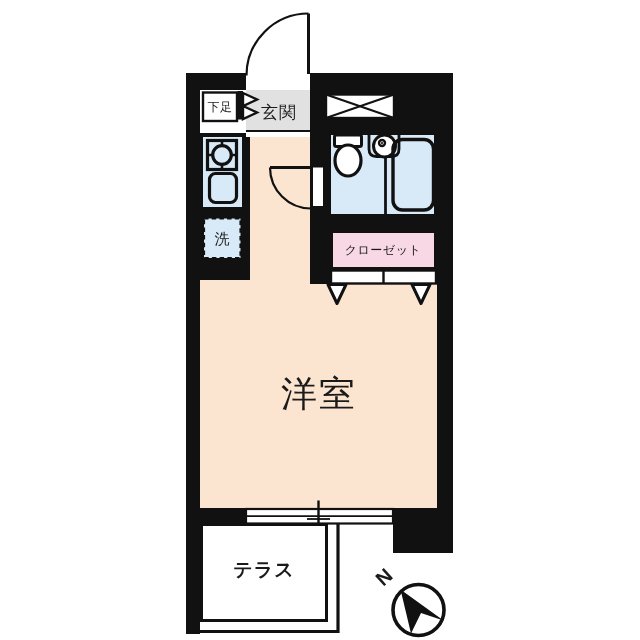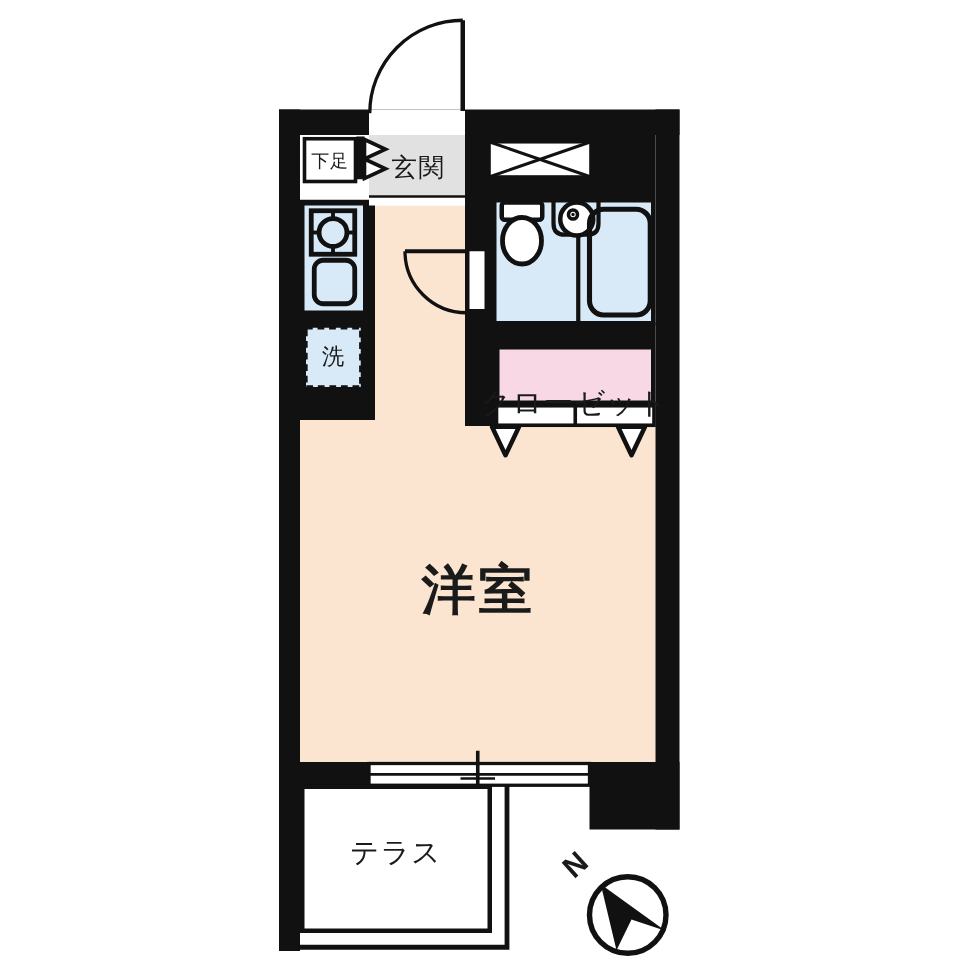--- a/index.html
+++ b/index.html
@@ -4,25 +4,25 @@
 <style>
   html,body{margin:0;padding:0;background:#ffffff;}
   #canvas{position:relative;width:640px;height:640px;background:#ffffff;overflow:hidden;
           font-family:"Liberation Sans","DejaVu Sans",sans-serif;color:#111;border-radius:10px;}
   #plan-svg{position:absolute;left:0;top:0;}
   .lbl{position:absolute;transform:translate(-50%,-50%);white-space:nowrap;color:#1a1a1a;
        font-family:"Liberation Sans","DejaVu Sans",sans-serif;line-height:1;}
   .lbl-shoe{left:220px;top:107px;font-size:12px;font-weight:500;letter-spacing:0.5px;}
   .lbl-genkan{left:279px;top:112px;font-size:17px;font-weight:500;letter-spacing:1px;font-family:Liberation Serif, serif;}
   .lbl-washer{left:222px;top:238px;font-size:15px;font-weight:500;}
-  .lbl-closet{left:383px;top:250px;font-size:20px;font-weight:500;letter-spacing:0.5px;margin-top:19px;}
-  .lbl-room{left:319px;top:393px;font-size:36px;font-weight:700;text-align:center;
+  .lbl-closet{left:383px;top:250px;font-size:12px;font-weight:500;letter-spacing:0.5px;}
+  .lbl-room{left:319px;top:393px;font-size:36px;font-weight:400;text-align:center;
             transform:translate(-50%,-50%);line-height:45px;letter-spacing:2px;}
   .lbl-room .size-line{font-size:34px;letter-spacing:1px;}
-  .lbl-terrace{left:264px;top:569px;font-size:19px;font-weight:400;letter-spacing:1px;}
+  .lbl-terrace{left:264px;top:569px;font-size:19px;font-weight:700;letter-spacing:1px;}
   .lbl-north{left:384px;top:577px;font-size:20px;font-weight:700;
              transform:translate(-50%,-50%) rotate(-42deg);}
 </style>
 </head>
 <body>
 
 <div id="canvas">
 
 <svg id="plan-svg" width="640" height="640" viewBox="0 0 640 640">
 

